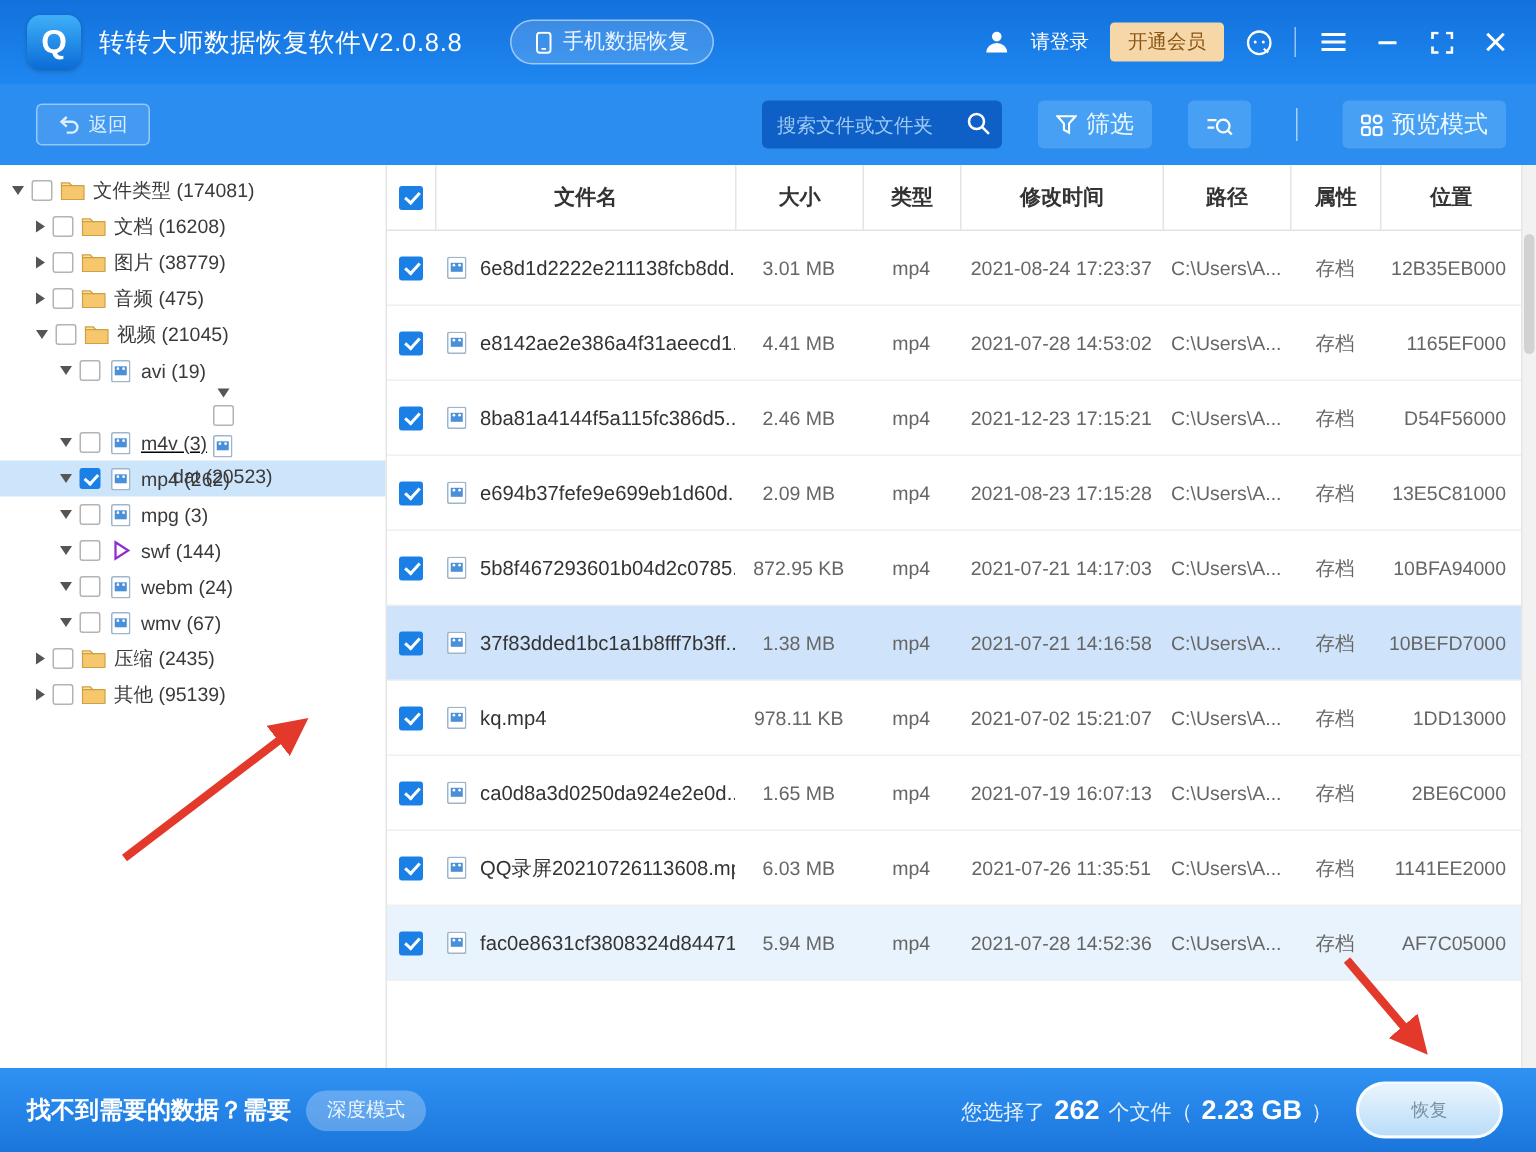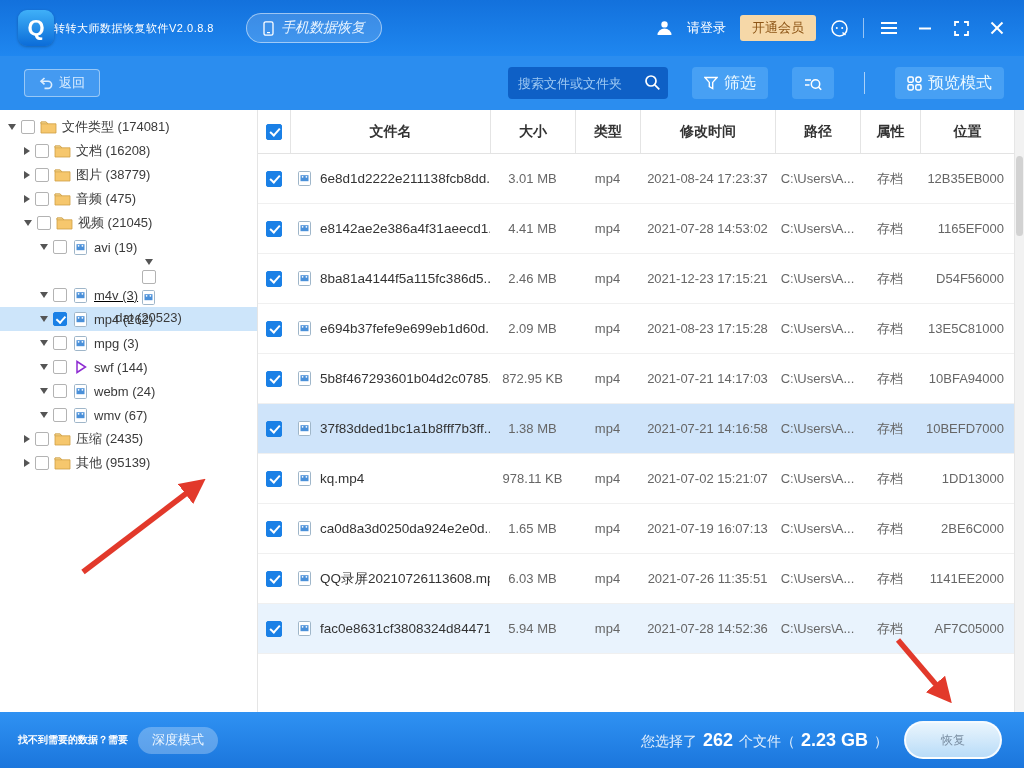--- a/index.html
+++ b/index.html
@@ -7,23 +7,23 @@
   body { font-family:"Liberation Sans","DejaVu Sans",sans-serif; position:relative; background:#fff; }
   .app { position:absolute; inset:0; width:1024px; height:768px; overflow:hidden; }
 
   
   .titlebar { position:absolute; top:0; left:0; width:1024px; height:56px;
     background:linear-gradient(180deg,#1371dc,#1f87f0); display:flex; align-items:center; }
   .logo { width:36px; height:36px; margin-left:18px; border-radius:9px;
     background:linear-gradient(180deg,#3fb0f8,#0b6cd8); display:flex; align-items:center; justify-content:center;
     box-shadow:0 1px 3px rgba(0,0,0,.25); }
   .logo span { color:#fff; font-size:22px; font-weight:bold; line-height:1; }
-  .app-title { color:#fff; font-size:11px; margin-left:0; letter-spacing:.5px; }
+  .app-title { color:#fff; font-size:17px; margin-left:12px; letter-spacing:.5px; }
   .phone-btn { margin-left:32px; height:30px; padding:0 16px; border-radius:15px; border:1px solid rgba(255,255,255,.5);
-    background:rgba(255,255,255,.16); color:#eaf5ff; font-size:14px; display:flex; align-items:center; gap:7px; cursor:pointer;font-style:italic; }
+    background:rgba(255,255,255,.16); color:#eaf5ff; font-size:14px; display:flex; align-items:center; gap:7px; cursor:pointer; }
   .tb-right { margin-left:auto; display:flex; align-items:center; gap:14px; margin-right:16px; }
   .login { color:#fff; font-size:13px; cursor:pointer; }
   .vip { background:#f6d8a8; color:#8c5415; font-size:13px; padding:4px 12px; border-radius:3px; cursor:pointer; }
   .tb-sep { width:1px; height:20px; background:rgba(255,255,255,.55); }
   .win-btn { display:flex; align-items:center; justify-content:center; width:22px; height:22px; cursor:pointer; }
 
   
   .toolbar { position:absolute; top:56px; left:0; width:1024px; height:54px; background:#2b8def;
     display:flex; align-items:center; }
   .back-btn { margin-left:24px; height:28px; padding:0 14px; border-radius:4px;
@@ -76,21 +76,21 @@
   .fname { font-size:13.5px; color:#333; white-space:nowrap; }
   .trow .cell { font-size:13px; color:#666; text-align:center; }
   .trow .c-loc { text-align:right; padding-right:10px; }
   .row-icon { flex:none; display:flex; }
   .vscroll { width:10px; height:100%; background:#f2f2f2; border-left:1px solid #e6e6e6; position:relative; }
   .vscroll .thumb { position:absolute; left:1px; top:46px; width:7px; height:80px; background:#d2d2d2; border-radius:4px; }
 
   
   .footer { position:absolute; bottom:0; left:0; width:1024px; height:56px;
     background:linear-gradient(180deg,#2f92f3,#1b76dc); display:flex; align-items:center; }
-  .hint { color:#fff; font-size:10px; font-weight:700; margin-left:18px; }
+  .hint { color:#fff; font-size:16px; font-weight:700; margin-left:18px; }
   .deep-btn { margin-left:10px; height:27px; padding:0 14px; border:none; border-radius:14px;
     background:rgba(255,255,255,.27); color:#eef7ff; font-size:13px; cursor:pointer; }
   .foot-right { margin-left:auto; display:flex; align-items:center; margin-right:22px; gap:16px; }
   .sel-text { color:rgba(255,255,255,.88); font-size:14px; display:flex; align-items:baseline; gap:6px; }
   .sel-text b { color:#fff; font-size:18px; font-weight:700; }
   .recover-btn { width:98px; height:38px; border-radius:19px; border:2px solid rgba(255,255,255,.85);
     background:linear-gradient(180deg,#eaf5fd,#b9dcf8); color:#7b8fa3; font-size:12px; cursor:pointer; }
 
   .annotations { position:absolute; inset:0; width:1024px; height:768px; pointer-events:none; z-index:50; }
   svg.ic { display:block; }

